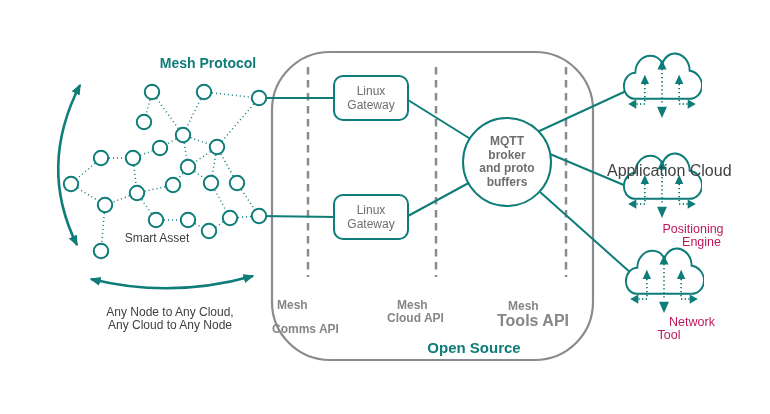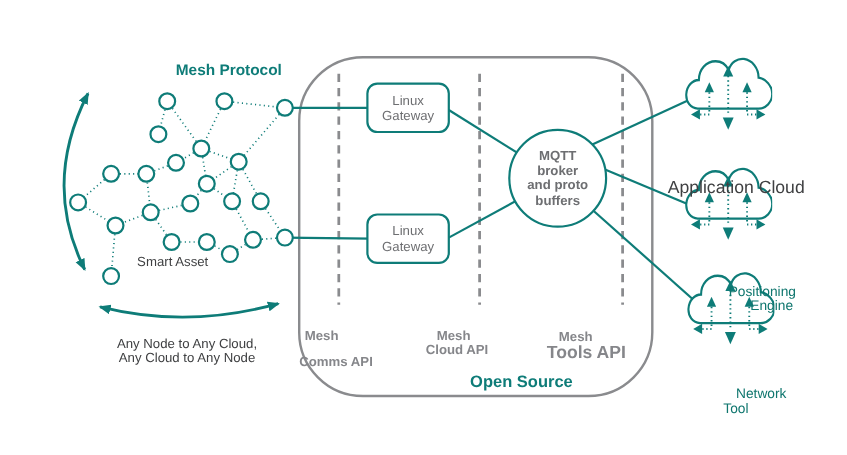--- a/index.html
+++ b/index.html
@@ -19,21 +19,21 @@
   .cArrow line{stroke:#0e7c78;stroke-width:1.8;stroke-dasharray:1.2 2.6;fill:none;}
   .cArrow polygon{fill:#0e7c78;}
   
   .t{position:absolute;white-space:nowrap;}
   .center{text-align:center;}
   .right{text-align:left;}
   .teal-b{color:#0e7c78;font-weight:bold;}
   .gray{color:#6d6e71;}
   .apigray{color:#85868a;font-weight:600;}
   .dark{color:#3f4042;}
-  .cgray{color:#0f766e;margin-top:36px;}
+  .cgray{color:#be185d;}
 </style>
 </head>
 <body>
 
 <div class="canvas" data-name="mesh-protocol-diagram">
 
   <svg class="layer" width="770" height="414" viewBox="0 0 770 414" data-name="diagram-graphics">
     <defs>
       <marker id="ahE" markerUnits="userSpaceOnUse" markerWidth="12" markerHeight="12" refX="9.5" refY="4.5" orient="auto">
         <path d="M0,0 L11,4.5 L0,9 Z" fill="#0e7c78"></path>

